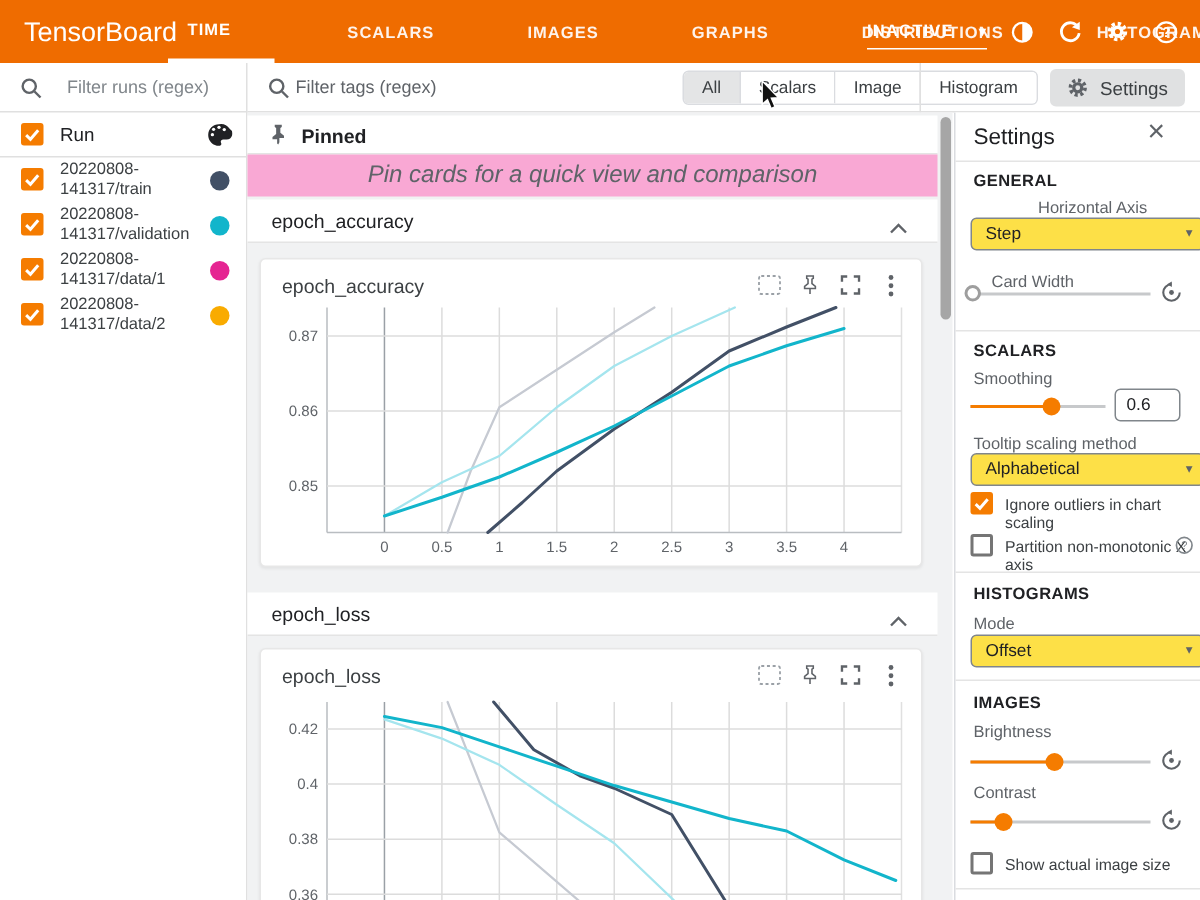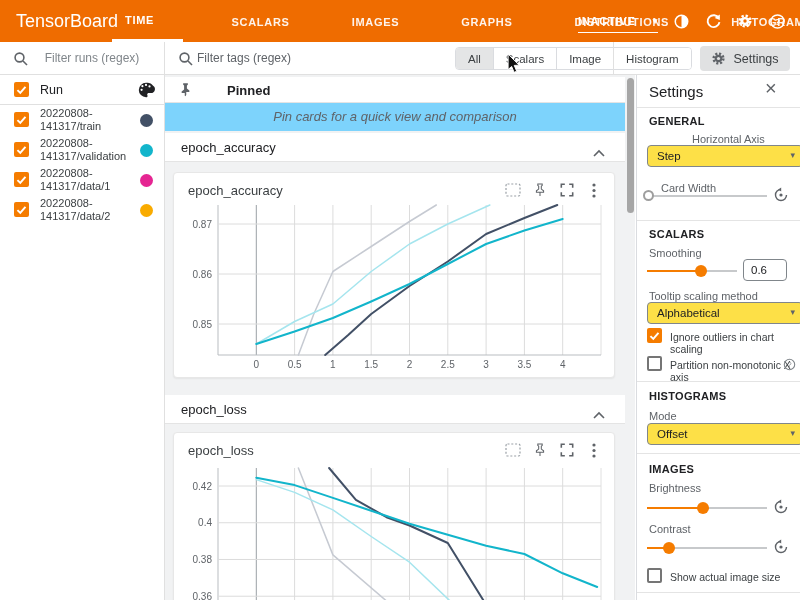--- a/index.html
+++ b/index.html
@@ -42,22 +42,22 @@
   .run-row { left:0; width:165px; height:30px; }
   .run-row .cbox { position:absolute; left:14px; top:7px; }
   .run-label { position:absolute; left:40px; top:2px; font-size:11px; line-height:13px; color:#3c4043; }
   .run-dot { position:absolute; left:140px; top:9px; width:13px; height:13px; border-radius:50%; }
   #run-header-label { left:40px; top:8px; font-size:12.5px; color:#202124; }
 
   
   #main { left:165px; top:75px; width:470px; height:525px; background:#f1f2f3; }
   .bar { position:absolute; left:0; width:460px; background:#fff; border-bottom:1px solid #e4e4e4; }
   #pinned-bar { top:2px; height:26px; }
-  #pinned-label { position:absolute; left:36px; top:6px; font-size:13px; font-weight:700; color:#202124;margin-left:26px; }
-  #pin-hint { position:absolute; left:0; top:28px; width:460px; height:28px; background:#7dd3fc; color:#5f6368; font-size:13px; font-style:italic; text-align:center; line-height:28px; }
+  #pinned-label { position:absolute; left:36px; top:6px; font-size:13px; font-weight:700; color:#202124; }
+  #pin-hint { position:absolute; left:0; top:28px; width:460px; height:28px; background:#f9a8d4; color:#5f6368; font-size:16px; font-style:italic; text-align:center; line-height:28px; }
   .section-bar { position:absolute; left:0; width:460px; height:29px; background:#fff; border-bottom:1px solid #e4e4e4; }
   .section-title { position:absolute; left:16px; top:7px; font-size:13px; font-weight:500; color:#202124; }
   .section-chevron { position:absolute; right:20px; top:10px; }
   .card { position:absolute; left:8px; width:442px; background:#fff; border:1px solid #e7e7e7; border-radius:4px; box-shadow:0 1px 2px rgba(0,0,0,.06); }
   .card-title { position:absolute; left:14px; top:10px; font-size:13px; color:#3c4043; }
   .card-icons { position:absolute; right:12px; top:9px; display:flex; gap:11px; align-items:center; }
   .card-icons > div { width:16px; height:16px; display:flex; align-items:center; justify-content:center; cursor:pointer; color:#5f6368; }
   .chart { position:absolute; left:0; top:0; }
 
   

